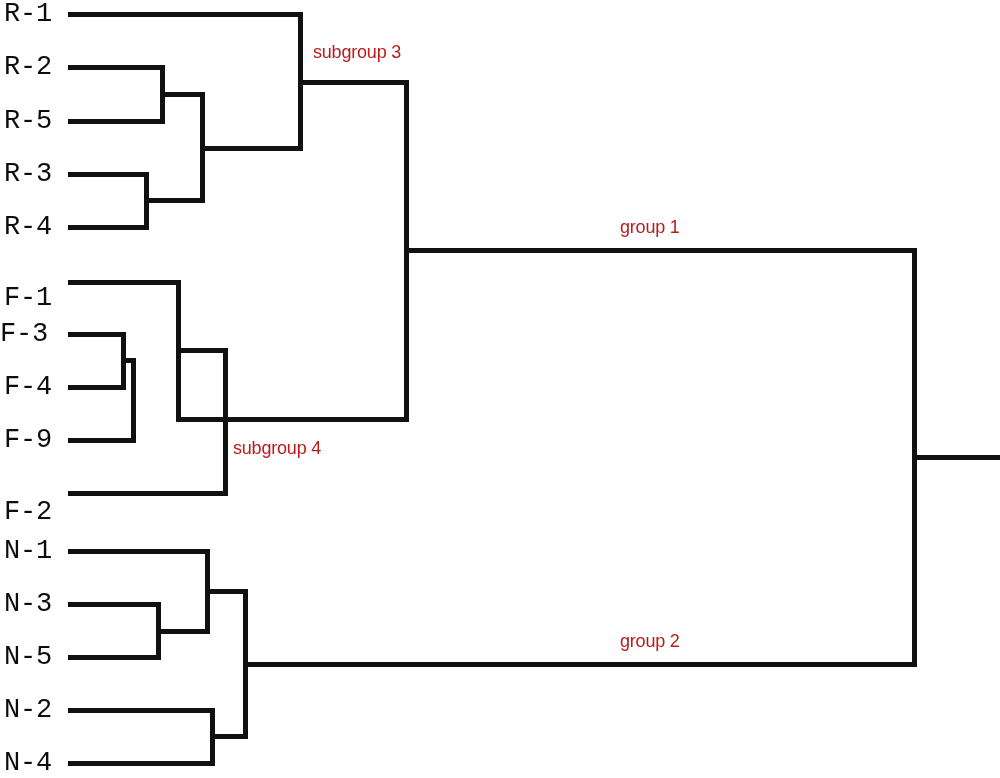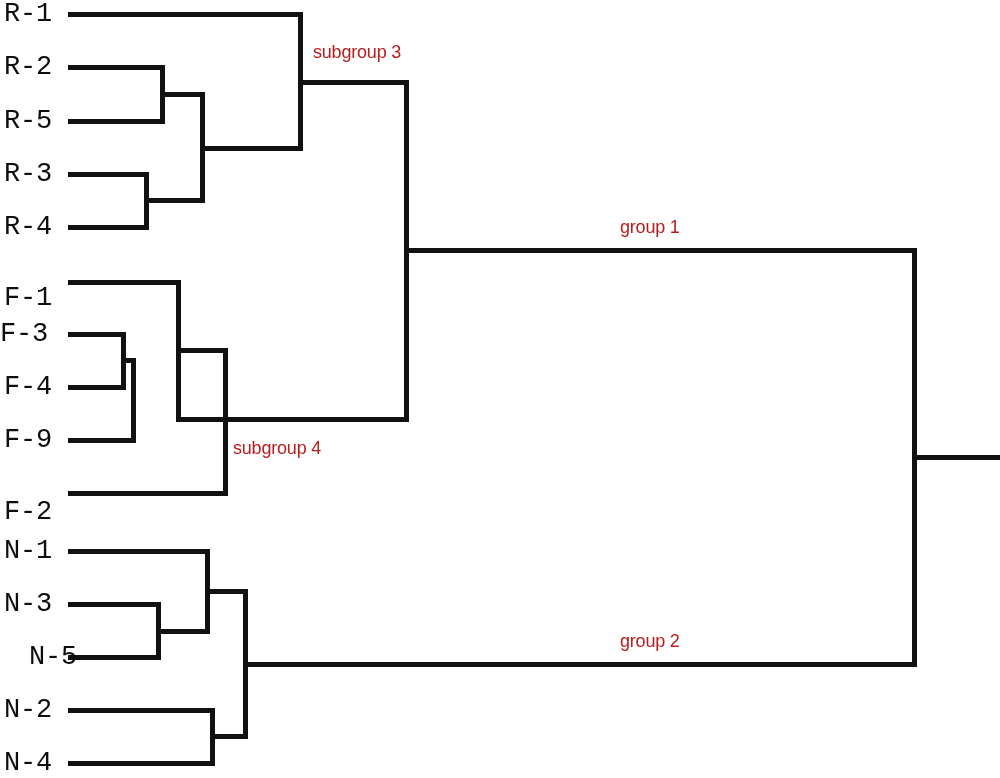--- a/index.html
+++ b/index.html
@@ -117,21 +117,21 @@
     <span class="leaf-label" style="left:4px;  top:121px;">R-5</span>
     <span class="leaf-label" style="left:4px;  top:174px;">R-3</span>
     <span class="leaf-label" style="left:4px;  top:227px;">R-4</span>
     <span class="leaf-label" style="left:4px;  top:298px;">F-1</span>
     <span class="leaf-label" style="left:0;  top:334px;">F-3</span>
     <span class="leaf-label" style="left:4px;  top:387px;">F-4</span>
     <span class="leaf-label" style="left:4px;  top:440px;">F-9</span>
     <span class="leaf-label" style="left:4px;  top:493px;margin-top:19px;">F-2</span>
     <span class="leaf-label" style="left:4px;  top:551px;">N-1</span>
     <span class="leaf-label" style="left:4px;  top:604px;">N-3</span>
-    <span class="leaf-label" style="left:4px;  top:657px;margin-left:25px;">N-5</span>
+    <span class="leaf-label" style="left:4px;  top:657px;">N-5</span>
     <span class="leaf-label" style="left:4px;  top:710px;">N-2</span>
     <span class="leaf-label" style="left:4px;  top:763px;">N-4</span>
   </div>
 
   <div id="node-labels-layer">
     <span class="node-label" style="left:313px; top:52px;">subgroup 3</span>
     <span class="node-label" style="left:233px; top:448px;">subgroup 4</span>
     <span class="node-label" style="left:620px; top:227px;">group 1</span>
     <span class="node-label" style="left:620px; top:641px;">group 2</span>
   </div>

